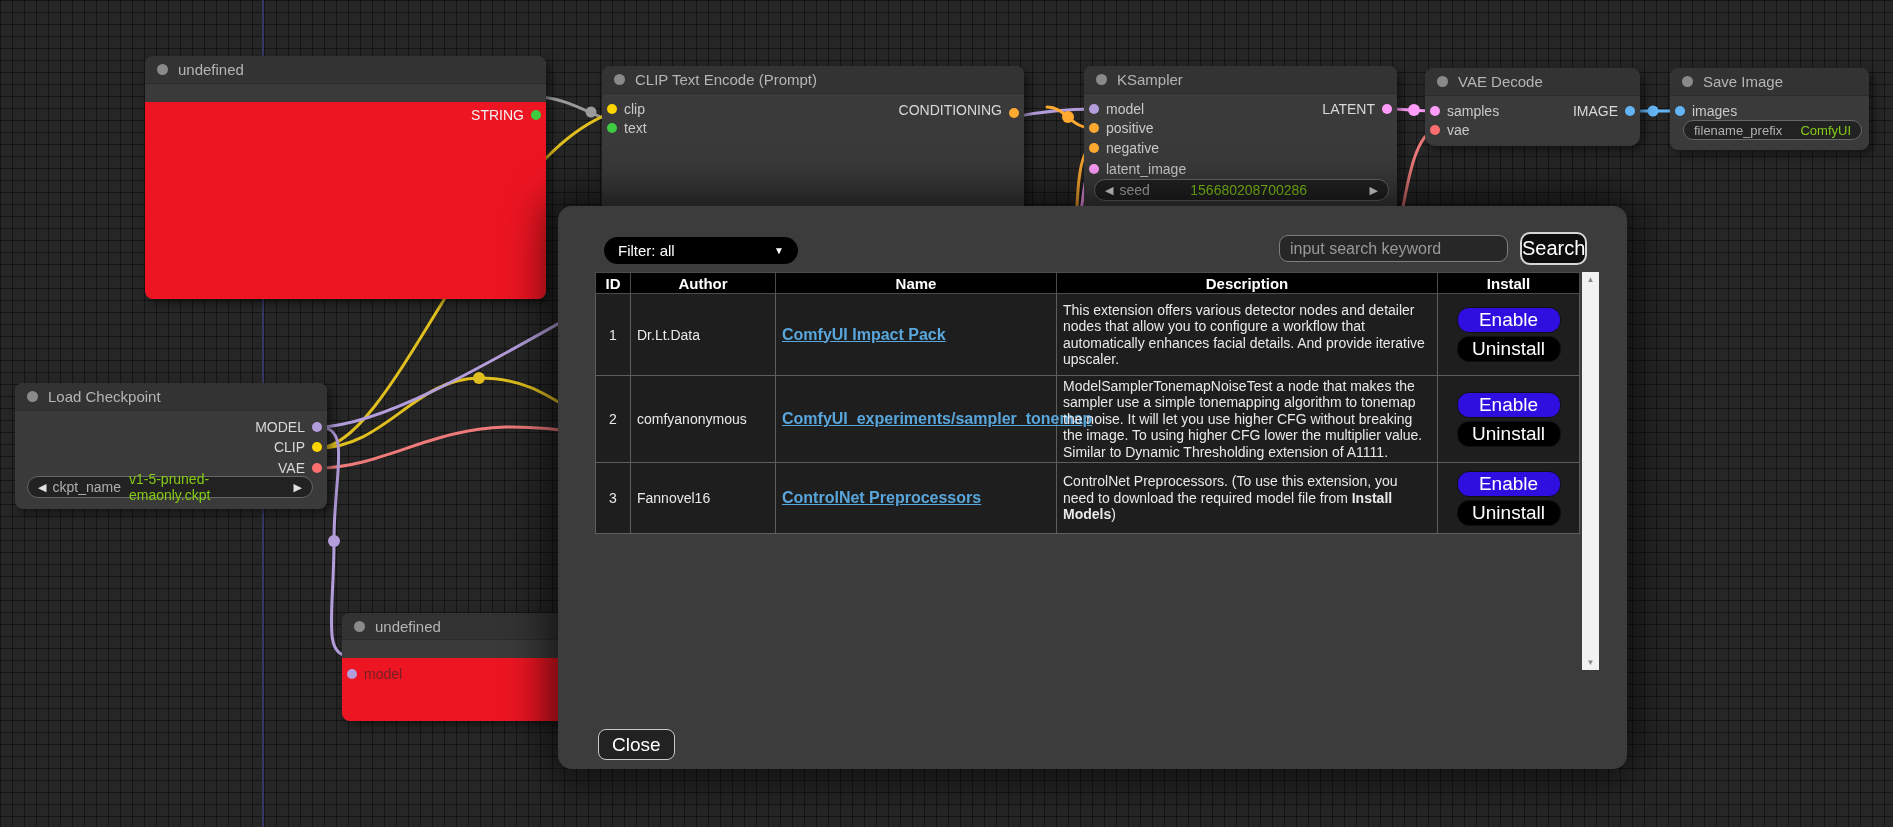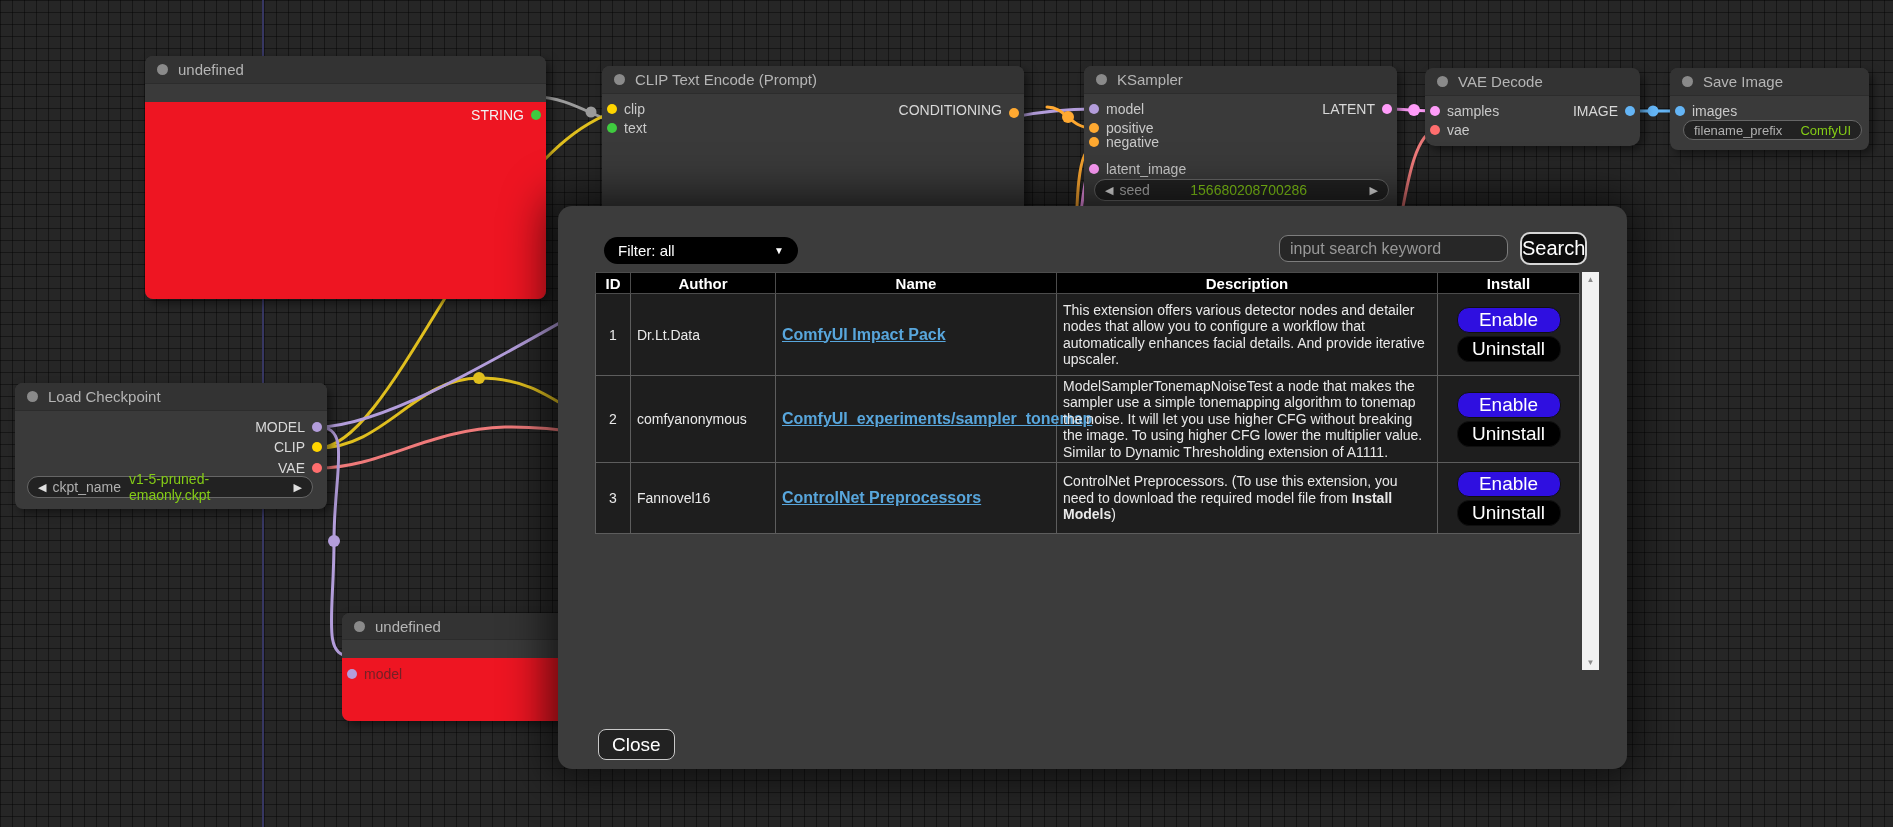--- a/index.html
+++ b/index.html
@@ -150,21 +150,21 @@
       <span>KSampler</span>
     </div>
     <div class="port in" style="top:34px;">
       <span class="pdot c-model"></span>
       <span>model</span>
     </div>
     <div class="port in" style="top:53px;">
       <span class="pdot c-cond"></span>
       <span>positive</span>
     </div>
-    <div class="port in" style="top:67px;">
+    <div class="port in" style="top:73px;">
       <span class="pdot c-cond"></span>
       <span>negative</span>
     </div>
     <div class="port in" style="top:94px;">
       <span class="pdot c-latent"></span>
       <span>latent_image</span>
     </div>
     <div class="port out" style="top:34px;">
       <span>LATENT</span>
       <span class="pdot c-latent"></span>

